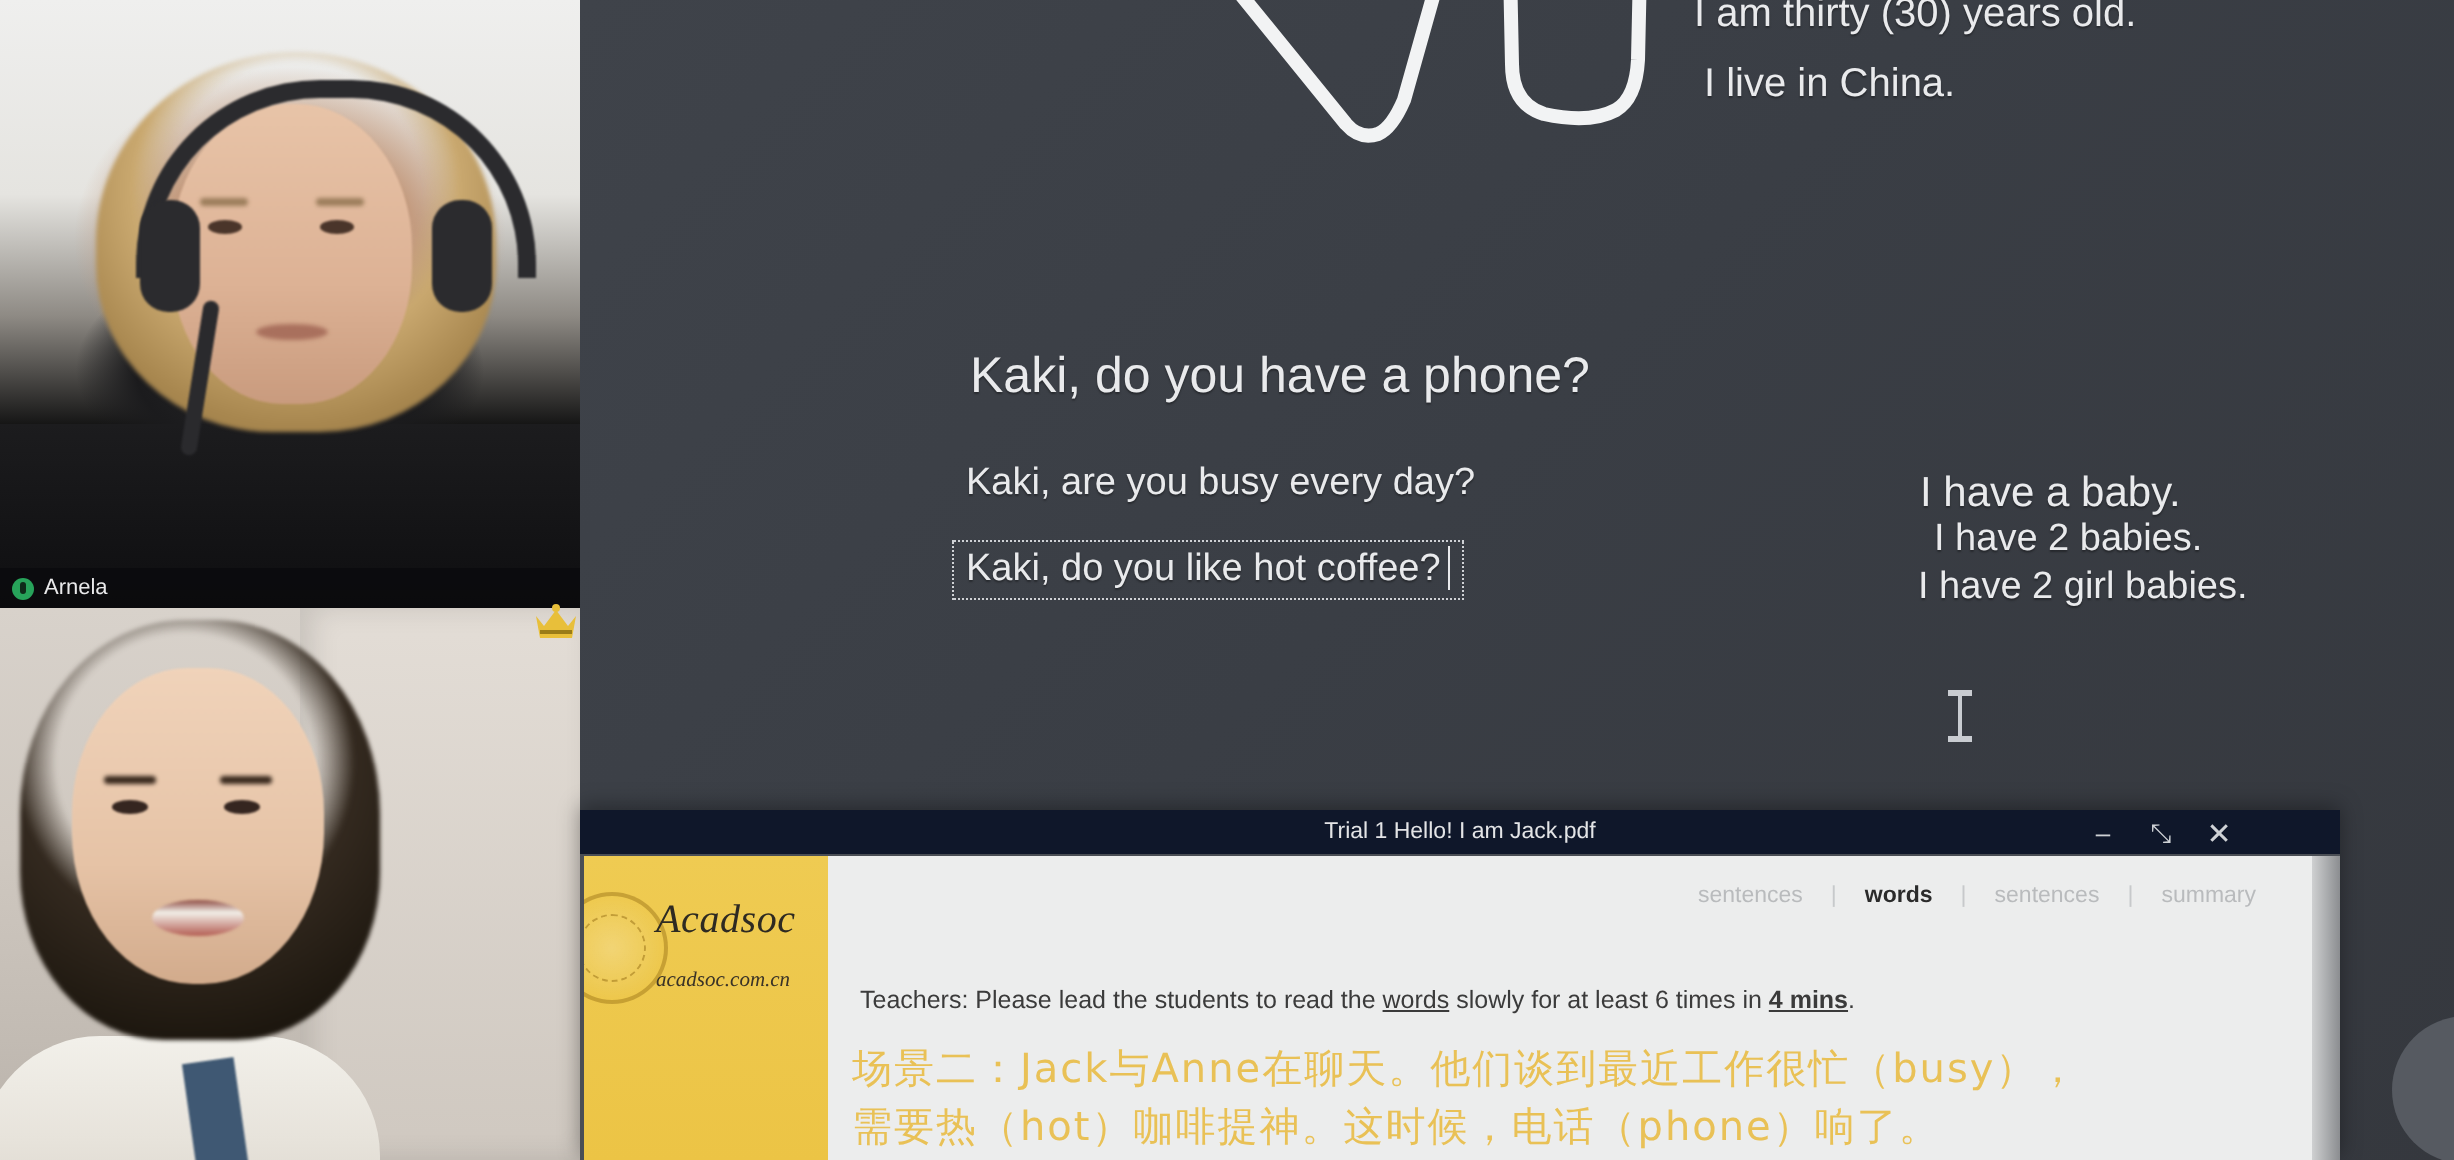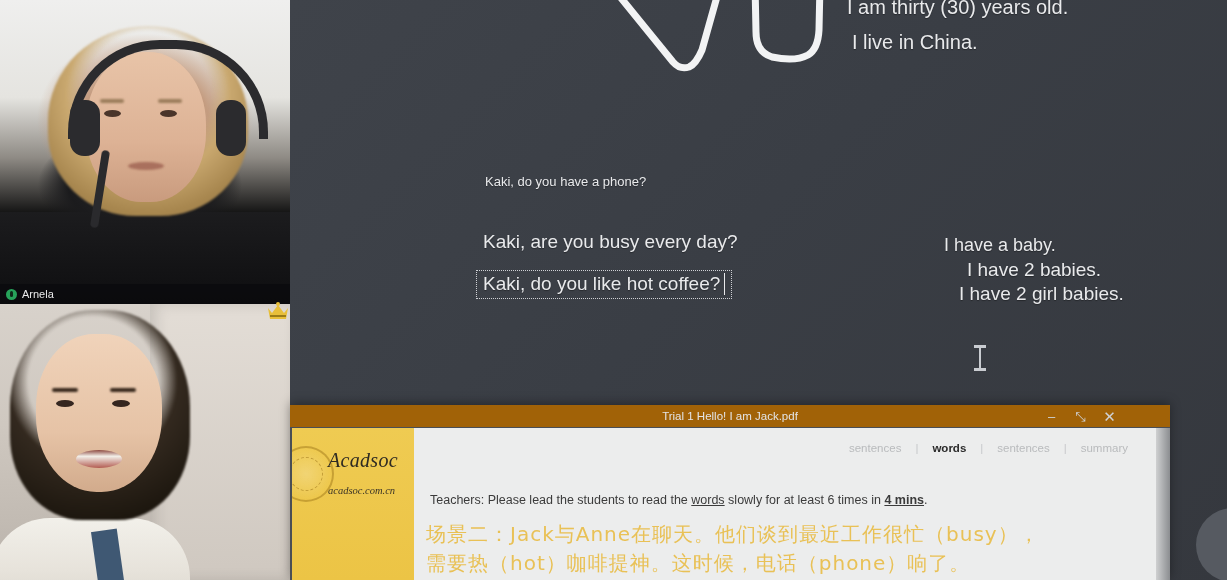--- a/index.html
+++ b/index.html
@@ -137,21 +137,21 @@
   .name-plate span.nm{color:#e9e9ea;font-size:11px;font-family:"Liberation Sans",sans-serif;}
 
   #crown{position:absolute;left:266px;top:302px;width:24px;height:20px;}
 
   
   #pdf-window{
     position:absolute;left:290px;top:405px;width:880px;height:175px;
     background:#4a4e55;box-shadow:0 -2px 10px rgba(0,0,0,.35);
   }
   #pdf-titlebar{
-    position:relative;height:22px;background:#a16207;
+    position:relative;height:22px;background:#0f172a;
     display:flex;align-items:center;
   }
   #pdf-title{
     position:absolute;left:0;right:0;text-align:center;color:#e3e4e6;font-size:11.5px;
     font-family:"Liberation Sans",sans-serif;
   }
   .win-btn{
     position:absolute;top:0;width:29px;height:23px;display:flex;align-items:center;justify-content:center;
     color:#cfd2d6;font-size:13px;font-family:"Liberation Sans",sans-serif;cursor:default;
   }
@@ -219,30 +219,30 @@
 
   <svg id="ink" viewBox="0 0 937 580">
     <path d="M318 -18 L383 62 Q390 70 399 67 Q406 64 412 50 L430 -14" fill="none" stroke="#f2f3f4" stroke-width="7" stroke-linecap="round" stroke-linejoin="round"></path>
     <path d="M465 -16 L466 32 Q466 52 482 57 Q505 62 518 55 Q528 49 529 30 L530 -16" fill="none" stroke="#f2f3f4" stroke-width="7" stroke-linecap="round" stroke-linejoin="round"></path>
   </svg>
 
   <div class="wb-text" style="left:557px;top:-4px;font-size:20px;">I am thirty (30) years old.</div>
 
   <div class="wb-text" style="left:562px;top:31px;font-size:20px;">I live in China.</div>
 
-  <div class="wb-text" style="left:195px;top:174px;font-size:13px;">Kaki, do you have a phone?</div>
+  <div class="wb-text" style="left:195px;top:174px;font-size:25px;">Kaki, do you have a phone?</div>
 
   <div class="wb-text" style="left:193px;top:231px;font-size:19px;">Kaki, are you busy every day?</div>
 
 
   <div class="selected-box" style="left:186px;top:270px;">
     <span class="wb-text" style="position:static;font-size:19px;">Kaki, do you like hot coffee?</span><span class="caret"></span>
   </div>
 
-  <div class="wb-text" style="left:654px;top:235px;font-size:18px;">I have a baby.</div>
+  <div class="wb-text" style="left:670px;top:235px;font-size:21px;">I have a baby.</div>
   <div class="wb-text" style="left:677px;top:259px;font-size:19px;">I have 2 babies.</div>
   <div class="wb-text" style="left:669px;top:283px;font-size:19px;">I have 2 girl babies.</div>
 
   <div id="ibeam">
       <span></span>
     </div>
 </div>
 
 <div id="edge-circle"></div>
 

